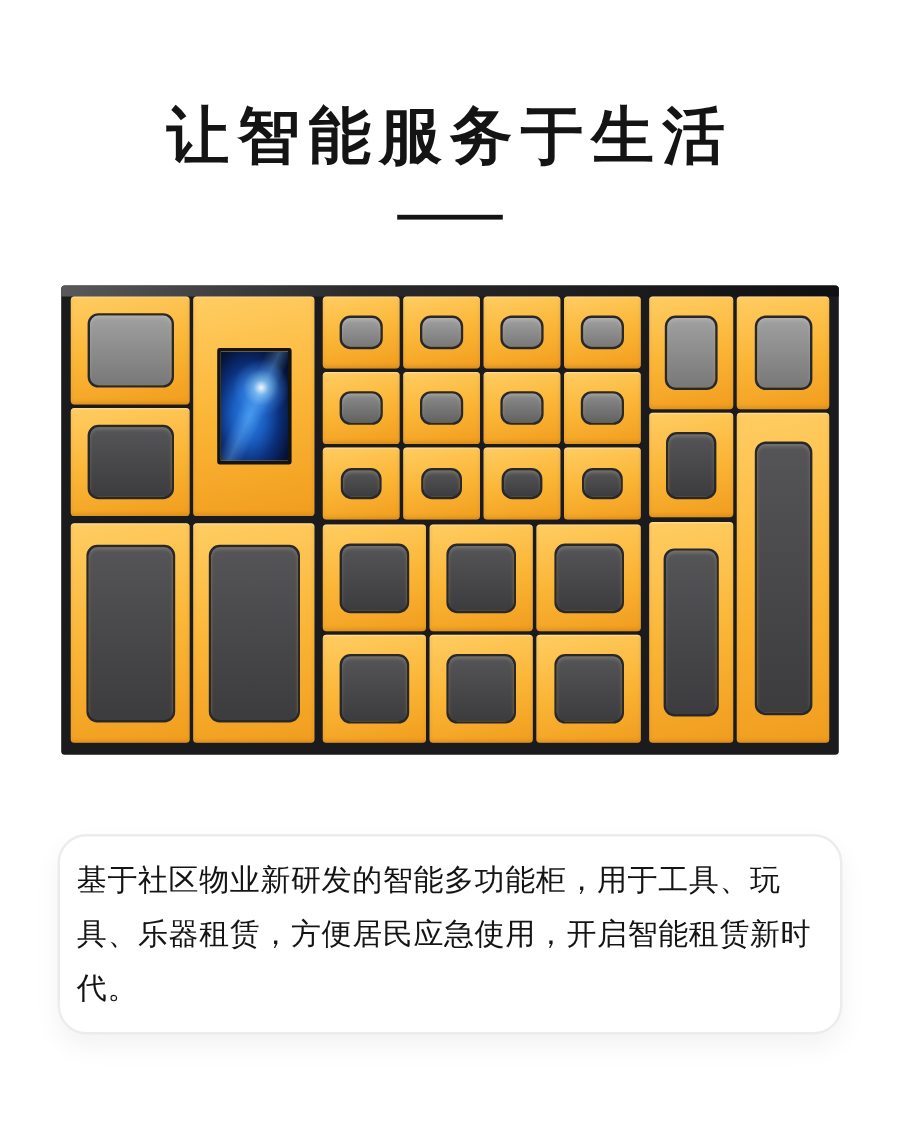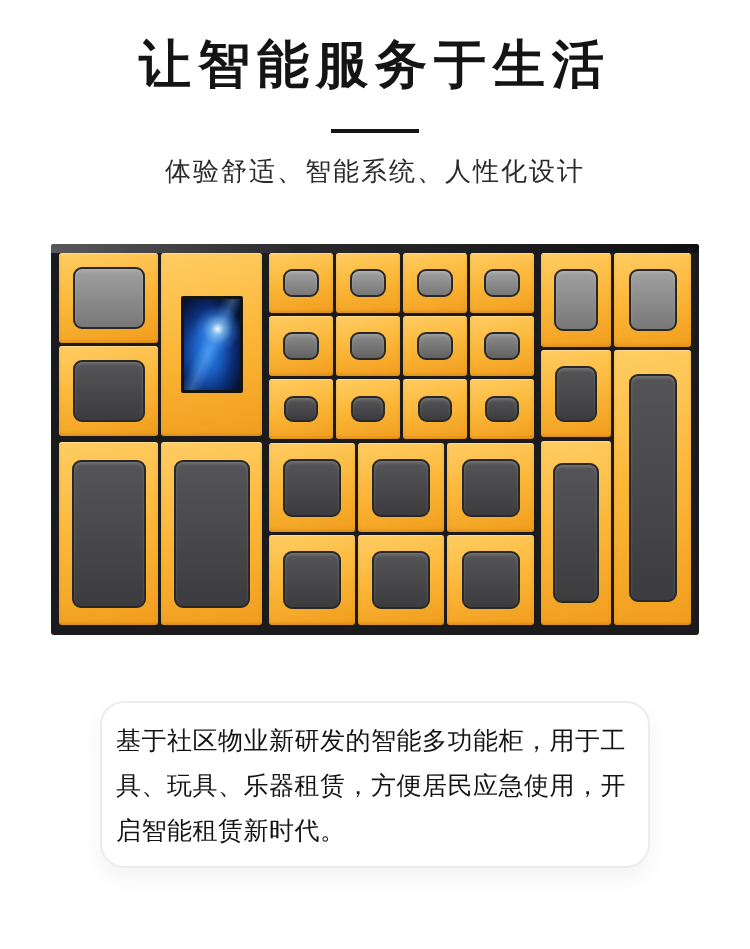--- a/index.html
+++ b/index.html
@@ -9,21 +9,21 @@
     --win-mid-a:#8b8b8b;   --win-mid-b:#626262;
     --win-dark-a:#555557;  --win-dark-b:#3c3c3e;
     --ink:#141414; --ink-soft:#2e2e2e;
   }
   *{box-sizing:border-box;}
   html,body{margin:0;padding:0;}
   body{
     width:750px;height:949px;background:#ffffff;overflow:hidden;
     font-family:"Liberation Sans","DejaVu Sans",sans-serif;
   }
-  .page{width:750px;padding-top:36px;}
+  .page{width:750px;padding-top:86px;}
 
   .title{
     margin:0;text-align:center;font-size:52px;font-weight:700;
     letter-spacing:7px;color:var(--ink);line-height:1.1;
   }
   .subtitle{
     margin-top:9px;text-align:center;font-size:22px;font-weight:400;
     letter-spacing:1.5px;color:var(--ink-soft);
   }
   .divider{
@@ -66,39 +66,38 @@
   .screen-art{
     width:100%;height:100%;
     background:
       radial-gradient(circle at 60% 33%, rgba(255,255,255,.95) 0%, rgba(150,215,255,.65) 9%, rgba(80,160,255,.28) 22%, rgba(0,0,0,0) 34%),
       linear-gradient(115deg, rgba(0,0,0,0) 38%, rgba(120,190,255,.35) 50%, rgba(0,0,0,0) 62%),
       radial-gradient(ellipse at 42% 58%, #2f86e8 0%, #1a5dc0 30%, #0b2f7a 55%, #051336 80%, #030c24 100%);
   }
 
   
   .desc-card{
-    width:550px;margin:66px auto 0;
+    width:654px;margin:66px auto 0;
     border:2px solid #ececec;border-radius:24px;
     box-shadow:0 10px 22px rgba(0,0,0,.05);
     padding:15px 14px 13px;
     background:#fff;
   }
   .desc-card p{
     margin:0;font-size:25px;line-height:45px;color:var(--ink);
     letter-spacing:.5px;text-align:left;
   }
 </style>
 </head>
 <body>
 
 <div class="page">
 
   <h1 class="title">让智能服务于生活</h1>
   <div class="divider"></div>
-  <div class="tagline">体验舒适、智能系统、人性化设计</div>
 
   <div class="cabinet">
     <div class="cab-top-edge"></div>
     <div class="cab-inner" id="cabinet-inner">
         <div class="door" style="left: 0px; top: 0px; width: 99px; height: 90px;">
           <div class="win win-light" style="width: 72px; height: 62px;"></div>
         </div>
         <div class="door" style="left: 0px; top: 93px; width: 99px; height: 90px;">
           <div class="win win-dark" style="width: 72px; height: 62px;"></div>
         </div>

